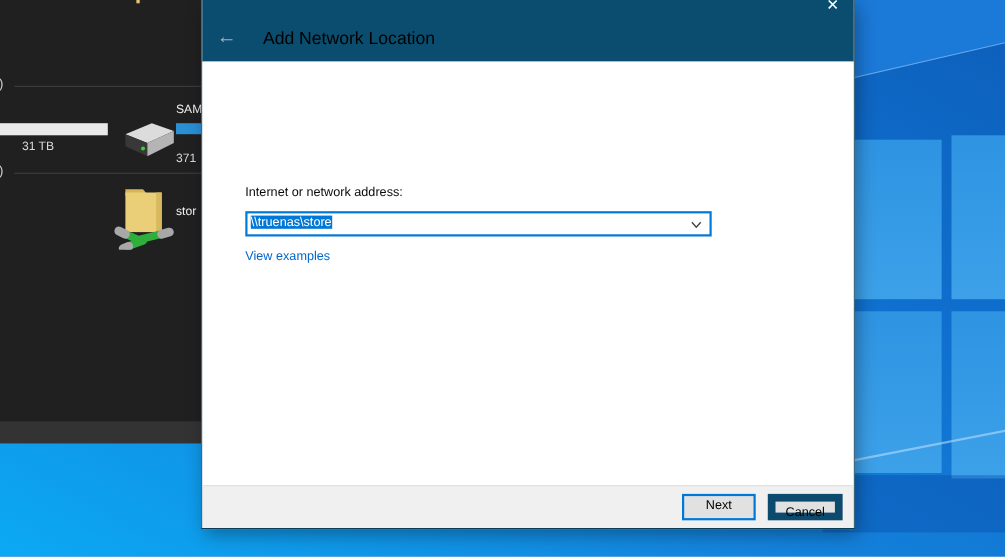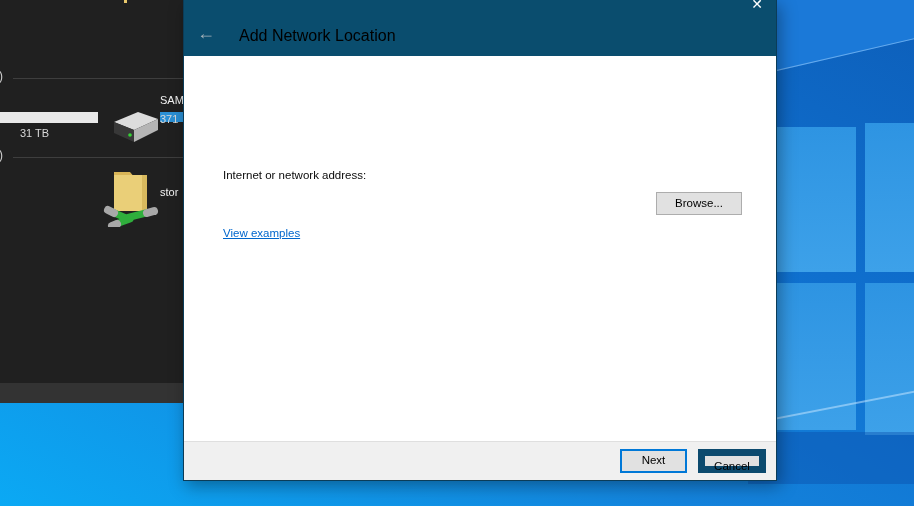--- a/index.html
+++ b/index.html
@@ -28,21 +28,21 @@
   .speck{position:absolute;left:124px;top:0;width:3px;height:3px;background:#e8c76b;}
   .group-paren{position:absolute;left:-1px;font-size:12px;color:#cfcfcf;}
   .g1{top:69px;} .g2{top:148px;}
   .group-line{position:absolute;left:13px;width:170px;height:1px;background:#3e3e3e;}
   .l1{top:78px;} .l2{top:157px;}
   .cap-light{position:absolute;left:0;top:112px;width:98px;height:11px;background:#e9e9e9;}
   .cap-label{position:absolute;left:0;top:127px;font-size:11px;color:#d9d9d9;white-space:nowrap;margin-left:20px;}
   .drive-icon{position:absolute;left:108px;top:106px;}
   .sam-name{position:absolute;left:160px;top:94px;font-size:11px;color:#f2f2f2;white-space:nowrap;}
   .cap-blue{position:absolute;left:160px;top:112px;width:30px;height:10px;background:#2b8fd4;}
-  .sam-detail{position:absolute;left:160px;top:113px;font-size:11px;color:#d9d9d9;white-space:nowrap;}
+  .sam-detail{position:absolute;left:160px;top:138px;font-size:11px;color:#d9d9d9;white-space:nowrap;}
   .net-folder-icon{position:absolute;left:102px;top:167px;}
   .stor-name{position:absolute;left:160px;top:186px;font-size:11px;color:#f2f2f2;white-space:nowrap;}
   .statusbar{position:absolute;left:0;bottom:0;width:183px;height:20px;background:#333333;}
   
   .dialog{position:absolute;left:183px;top:0;width:594px;height:481px;background:#fff;
     border:1px solid #0b3c58;border-top:none;box-sizing:border-box;
     box-shadow:3px 5px 16px rgba(0,0,0,.35);}
   .titlebar{position:absolute;left:0;top:0;right:0;height:56px;background:#0a4d6e;}
   .close-btn{position:absolute;top:-6px;right:6px;width:26px;height:20px;color:#ffffff;
     font-size:14px;text-align:center;line-height:20px;cursor:default;}
@@ -55,21 +55,21 @@
   .addr-label{position:absolute;left:39px;top:113px;font-size:11.5px;color:#0a0a0a;}
   .combo{position:absolute;left:39px;top:136px;width:424px;height:23px;background:#fff;
     border:2px solid #0078d7;box-sizing:border-box;}
   .combo-text{position:absolute;left:3px;top:2px;font-size:11.5px;color:#000;white-space:pre;}
   .combo-text .sel{background:#0078d7;color:#fff;}
   .combo-chevron{position:absolute;right:7px;top:7px;width:10px;height:7px;}
   .btn{background:#e1e1e1;font-size:11.5px;color:#000;text-align:center;box-sizing:border-box;}
   .browse-btn{position:absolute;left:472px;top:136px;width:86px;height:23px;
     border:1px solid #adadad;line-height:21px;}
   .examples-link{position:absolute;left:39px;top:171px;font-size:11.5px;color:#0066cc;
-    text-decoration:underline;cursor:pointer;text-align:center;}
+    cursor:pointer;text-align:center;}
   .footer{position:absolute;left:0;right:0;bottom:0;height:38px;background:#f0f0f0;
     border-top:1px solid #dfdfdf;box-sizing:content-box;}
   .next-btn{position:absolute;left:436px;top:7px;width:67px;height:24px;
     border:2px solid #0078d7;line-height:19px;}
   .cancel-btn{position:absolute;left:514px;top:7px;width:68px;height:24px;
     border:7px solid #0c4a6e;line-height:21px;}
 </style>
 </head>
 <body>
 
@@ -134,22 +134,27 @@
     <div class="title-text">Add Network Location</div>
     <div class="close-btn">
       <span>✕</span>
     </div>
   </div>
 
   <div class="content">
 
     <div class="addr-label">Internet or network address:</div>
 
+    <div class="combo">
+      <div class="combo-text"><span class="sel">\\truenas\store</span></div>
+      <svg class="combo-chevron" width="10" height="7" viewBox="0 0 10 7">
+        <polyline points="1,1 5,5.5 9,1" stroke="#444444" stroke-width="1.3" fill="none"></polyline>
+      </svg>
+    </div>
 
-    <div class="btn browse-btn">Browse...</div>
 
     <div class="examples-link">View examples</div>
   </div>
 
   <div class="footer">
     <div class="btn next-btn">Next</div>
     <div class="btn cancel-btn">Cancel</div>
   </div>
 </div>
 

